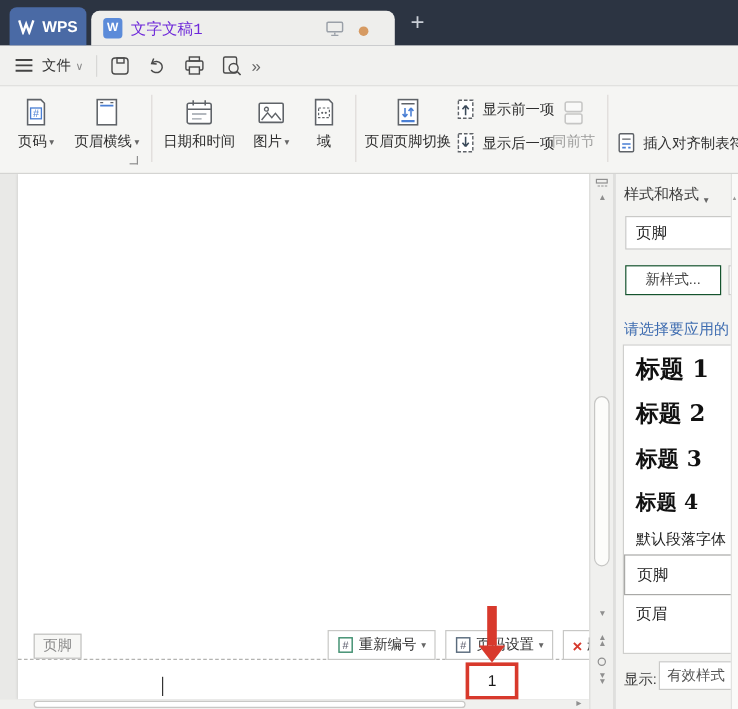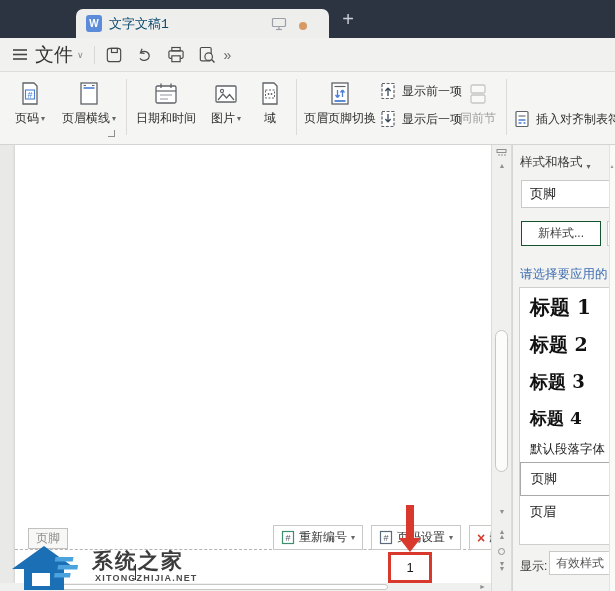--- a/index.html
+++ b/index.html
@@ -9,31 +9,31 @@
 
   
   .tabbar { position:absolute; left:0; top:0; width:615px; height:38px; background:#2c3442; }
   .wps-btn { position:absolute; left:8px; top:6px; width:64px; height:32px; background:#4a6aa5;
              border-radius:6px 6px 0 0; color:#fff; display:flex; align-items:center;
              justify-content:center; gap:5px; font-size:13px; font-weight:bold; }
   .doc-tab { position:absolute; left:76px; top:9px; width:253px; height:29px; background:#eeeeec;
              border-radius:7px 7px 0 0; display:flex; align-items:center; padding:0 10px; }
   .tab-doc-icon { width:16px; height:17px; background:#5b8bd9; border-radius:3px; color:#fff;
                   font-size:10px; font-weight:bold; display:flex; align-items:center; justify-content:center; }
-  .tab-title { color:#0c4a6e; font-size:13px; margin-left:7px;font-family:Liberation Mono, monospace; }
+  .tab-title { color:#6d28d9; font-size:13px; margin-left:7px;font-family:Liberation Mono, monospace; }
   .tab-monitor { position:absolute; right:42px; top:8px; }
   .tab-dot { position:absolute; right:22px; top:13px; width:8px; height:8px; border-radius:50%; background:#d69a62; }
   .new-tab { position:absolute; left:336px; top:6px; width:24px; height:26px; color:#c9ced6;
              font-size:20px; line-height:26px; text-align:center; font-weight:300; }
 
   
   .menubar { position:absolute; left:0; top:38px; width:615px; height:34px; background:#f1f1ef;
              border-bottom:1px solid #dddddb; display:flex; align-items:center; }
   .mb-ham { margin-left:12px; }
-  .mb-file { font-size:19px; color:#333; margin-left:7px; }
+  .mb-file { font-size:12px; color:#333; margin-left:7px; }
   .mb-caret { font-size:9px; color:#888; margin-left:4px; }
   .mb-sep { width:1px; height:18px; background:#d8d8d6; margin-left:10px; }
   .mb-ic { margin-left:7px; width:24px; height:22px; display:flex; align-items:center; justify-content:center; }
   .mb-more { color:#666; font-size:14px; margin-left:5px; }
   .mtabs { display:flex; align-items:center; margin-left:8px; }
   .mtab { font-size:12px; color:#222; padding:3px 1px; white-space:nowrap; }
   .mtab.active { background:#4e79cc; color:#fff; border-radius:3px; padding:3px 5px; margin:0 3px; }
 
   
   .ribbon { position:absolute; left:0; top:72px; width:615px; height:73px; background:#f5f5f3;
@@ -116,20 +116,26 @@
            border:1px solid #c9c9c7; font-size:12px; color:#555; line-height:22px; padding-left:6px; white-space:nowrap; }
   .sb-thumbrail { position:absolute; right:0; top:0; width:6px; height:446px; background:#fafaf8; border-left:1px solid #e2e2e0; }
   .sb-up { position:absolute; right:0; top:18px; width:6px; font-size:5px; color:#9a9a98; text-align:center; }
 </style>
 </head>
 <body>
 
 <div class="screen">
 
   <div class="tabbar">
+    <div class="wps-btn">
+      <svg width="15" height="13" viewBox="0 0 15 13">
+          <path d="M1 1 l3.2 10 2.6-7 2.6 7 L12.8 1" fill="none" stroke="#fff" stroke-width="2"></path>
+        </svg>
+      <span>WPS</span>
+    </div>
     <div class="doc-tab">
       <span class="tab-doc-icon">W</span>
       <span class="tab-title">文字文稿1</span>
       <svg class="tab-monitor" width="16" height="14" viewBox="0 0 16 14">
         <rect x="1.5" y="1.5" width="13" height="8" rx="1" fill="none" stroke="#9aa0a8" stroke-width="1.2"></rect>
         <line x1="8" y1="10" x2="8" y2="12" stroke="#9aa0a8" stroke-width="1.2"></line>
         <line x1="5" y1="12.5" x2="11" y2="12.5" stroke="#9aa0a8" stroke-width="1.2"></line>
       </svg>
       <span class="tab-dot"></span>
     </div>
@@ -355,33 +361,20 @@
     <span class="varr dbl" style="top:384px;"><span>▲</span><br><span>▲</span></span>
     <span class="vcircle"></span>
     <span class="varr dbl" style="top:416px;"><span>▼</span><br><span>▼</span></span>
   </div>
 
   <div class="hscroll">
     <div class="hthumb"></div>
     <span class="harr">►</span>
   </div>
 
-  <div class="watermark">
-    <svg width="78" height="48" viewBox="0 0 78 48">
-      <path d="M2 26 L34 3 L66 26 L54 26 L54 47 L14 47 L14 26 Z" fill="#1a6fb5"></path>
-      <rect x="22" y="30" width="18" height="13" fill="#fff"></rect>
-      <g fill="#4aa3dd" transform="skewX(-10)">
-        <rect x="48" y="14" width="18" height="4.5"></rect>
-        <rect x="52" y="22" width="20" height="4.5"></rect>
-        <rect x="50" y="30" width="16" height="4.5"></rect>
-      </g>
-    </svg>
-    <span class="wm-title">系统之家</span>
-    <span class="wm-sub">XITONGZHIJIA.NET</span>
-  </div>
 
   <div class="sidebar">
     <div class="sb-head">
       <span>样式和格式</span>
       <span class="dd">▾</span>
     </div>
     <div class="sb-cur">页脚</div>
     <div class="sb-new">新样式...</div>
     <div class="sb-new2"></div>
     <div class="sb-prompt">请选择要应用的</div>

